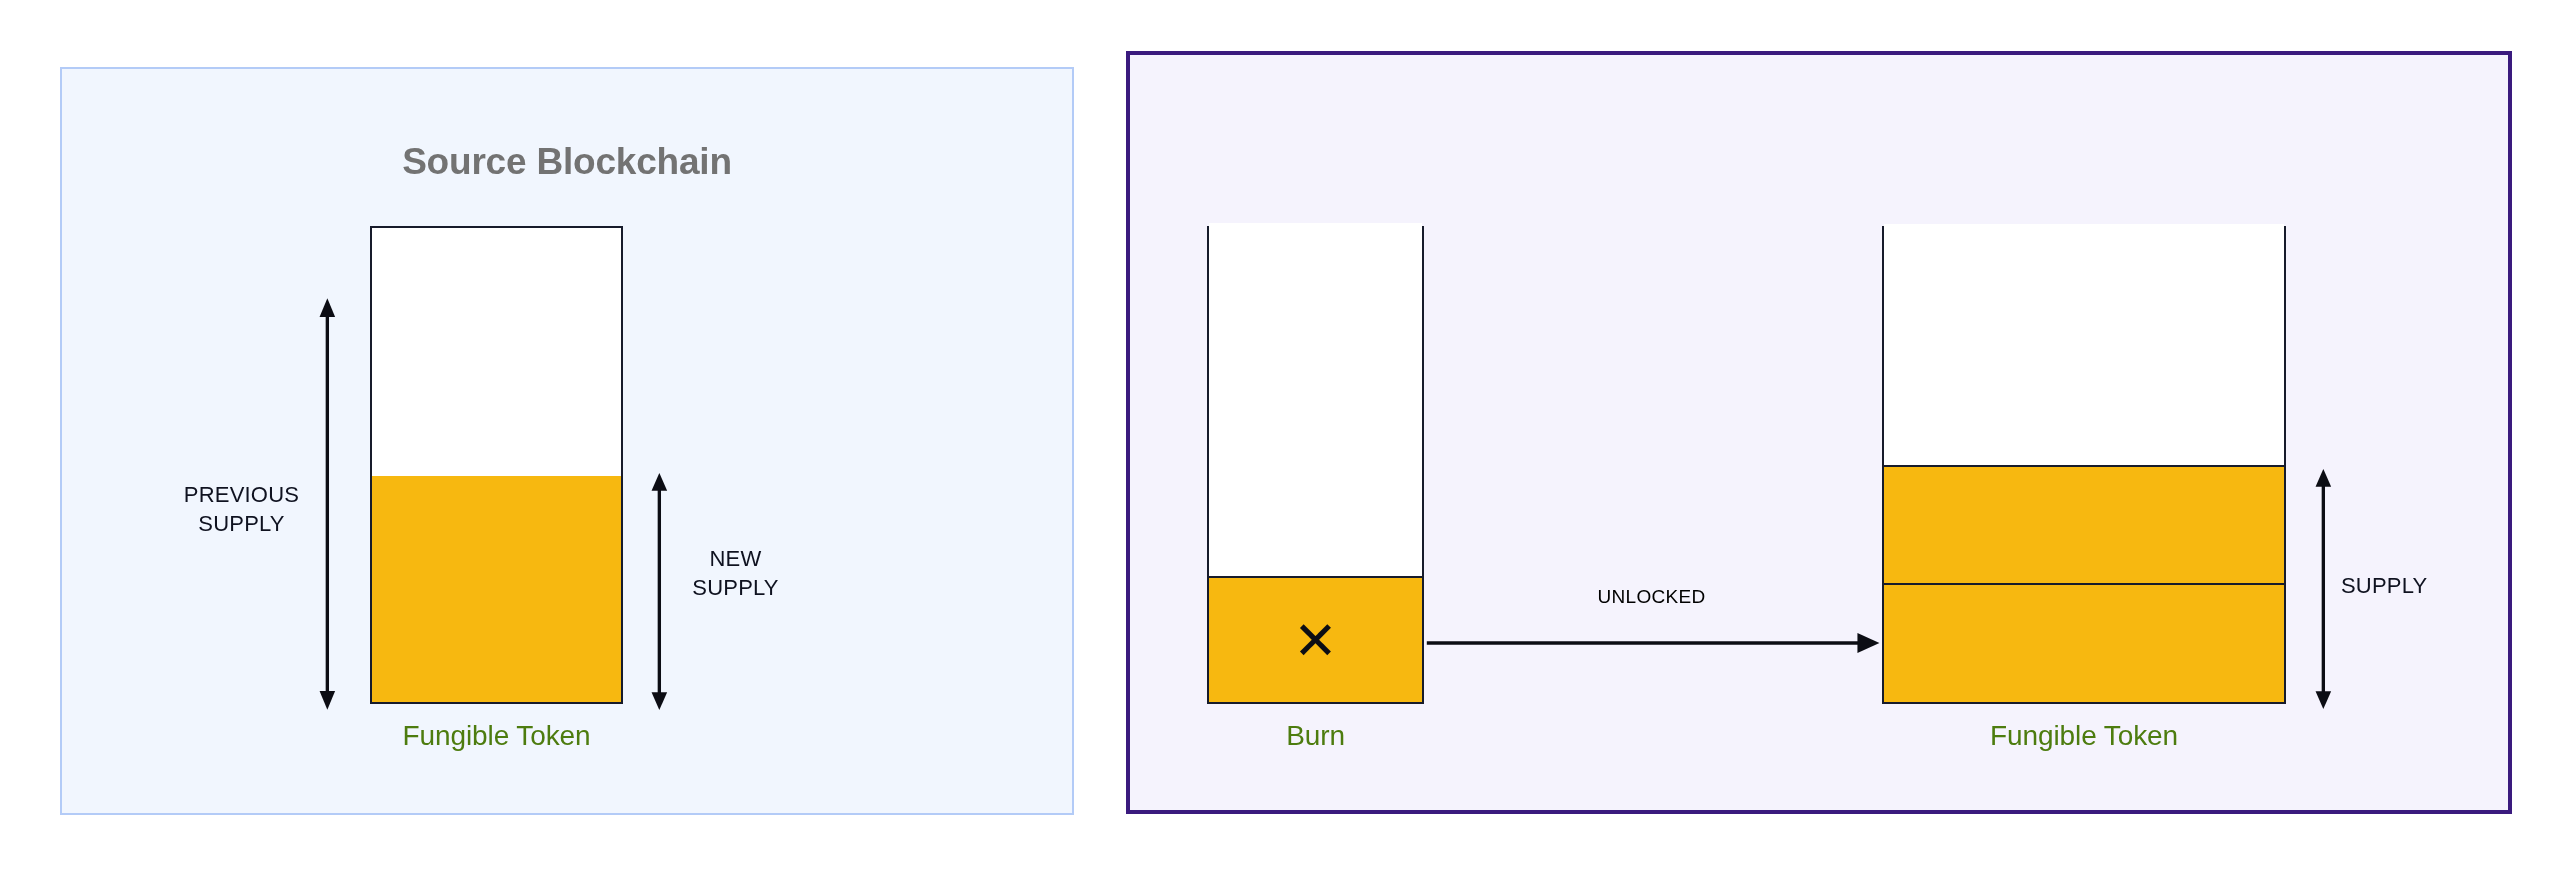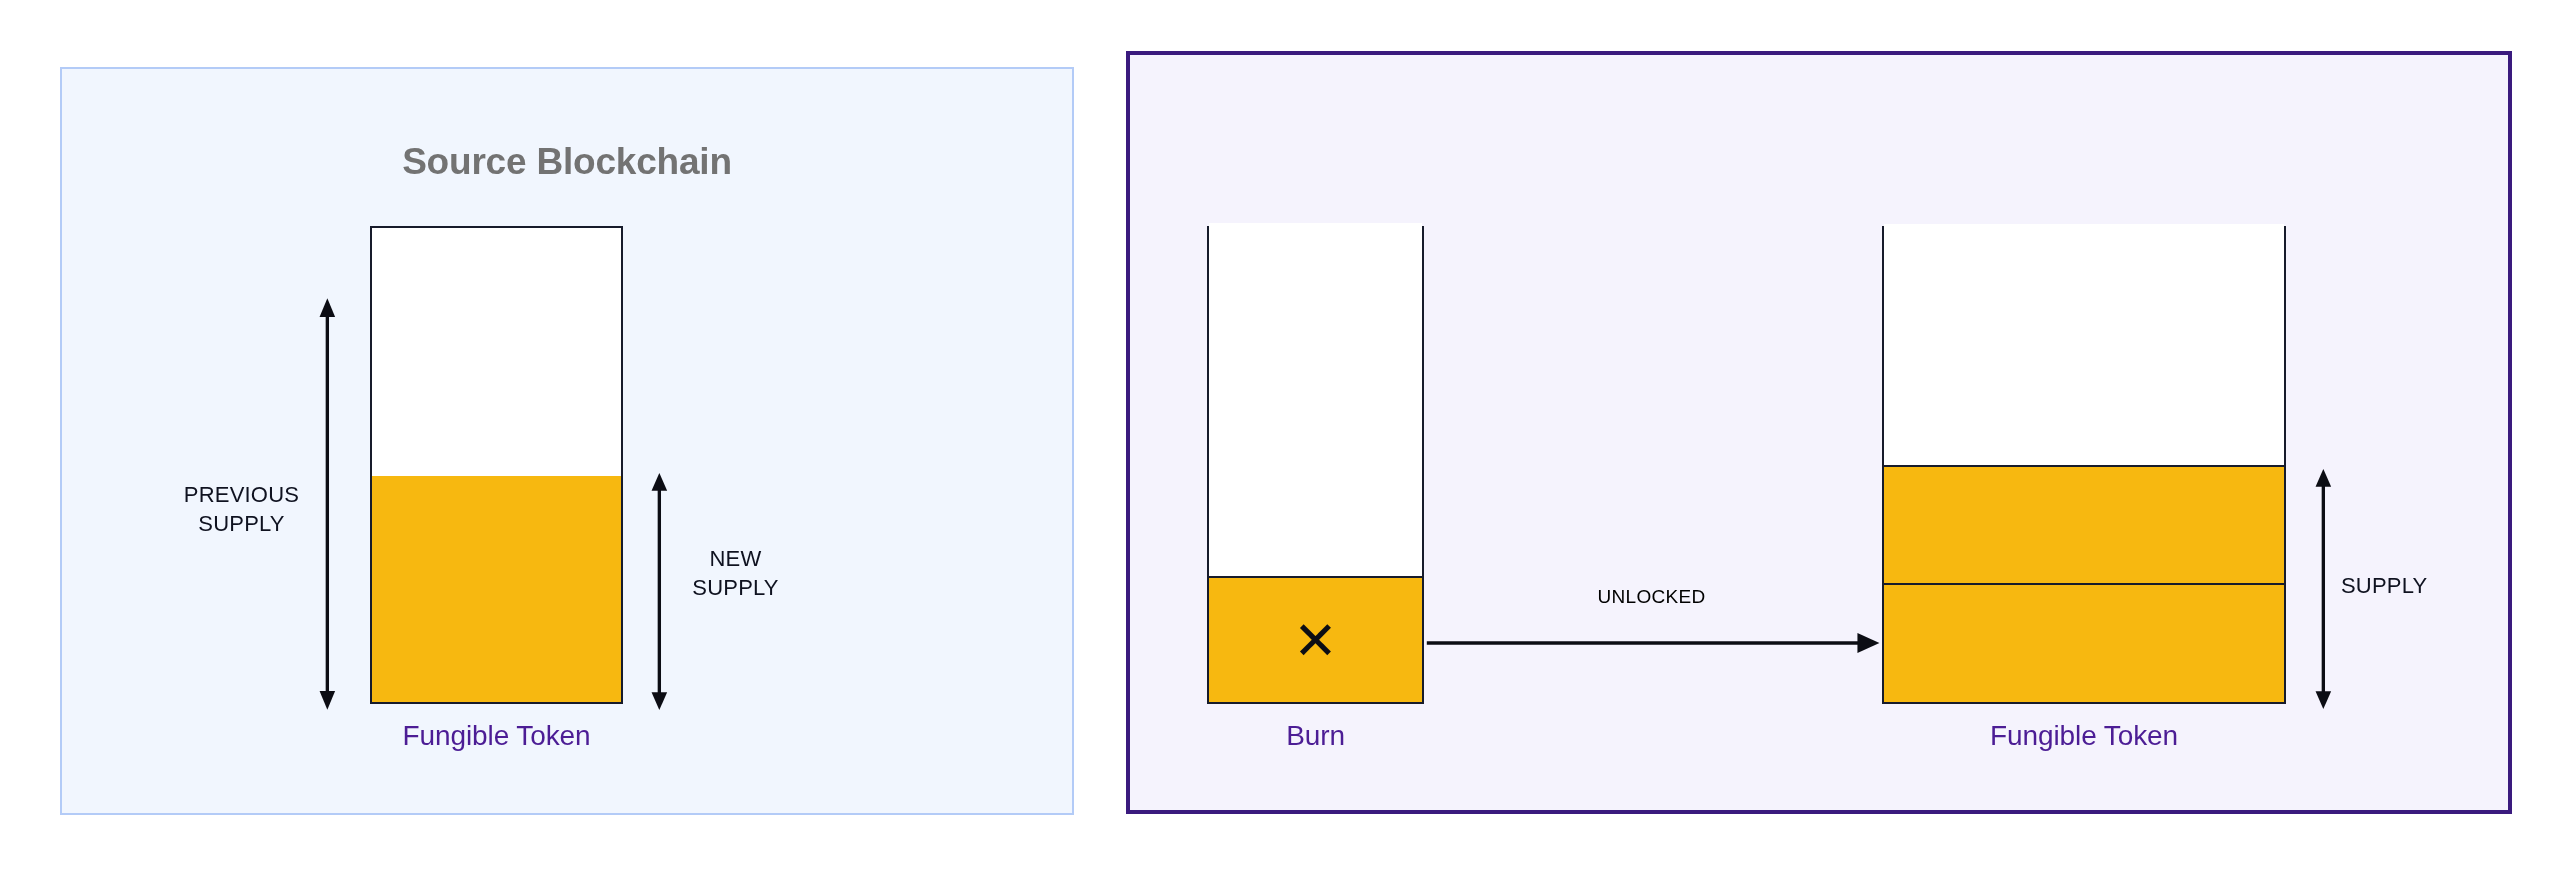--- a/index.html
+++ b/index.html
@@ -92,21 +92,21 @@
     line-height: 1;
     color: #0c0d14;
     font-family: "DejaVu Sans", sans-serif;
   }
 
   .stack-caption {
     position: absolute;
     text-align: center;
     font-size: 28px;
     font-weight: 400;
-    color: #4c1d95;
+    color: #4d7c0f;
     white-space: nowrap;
     letter-spacing: -0.1px;
   }
 
   
   .dim {
     position: absolute;
   }
   .dim svg { display: block; overflow: visible; }
 

